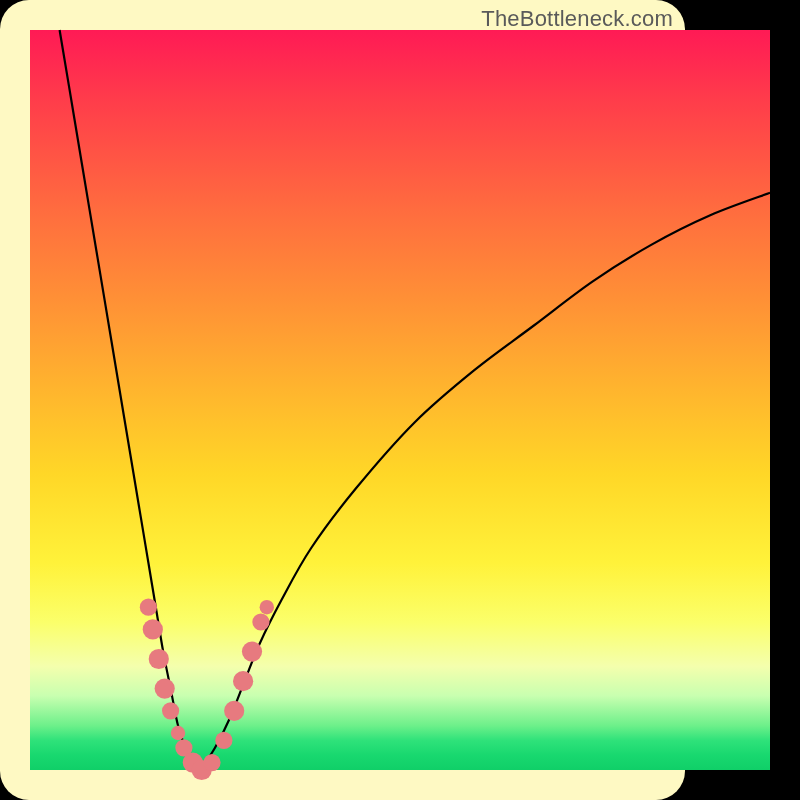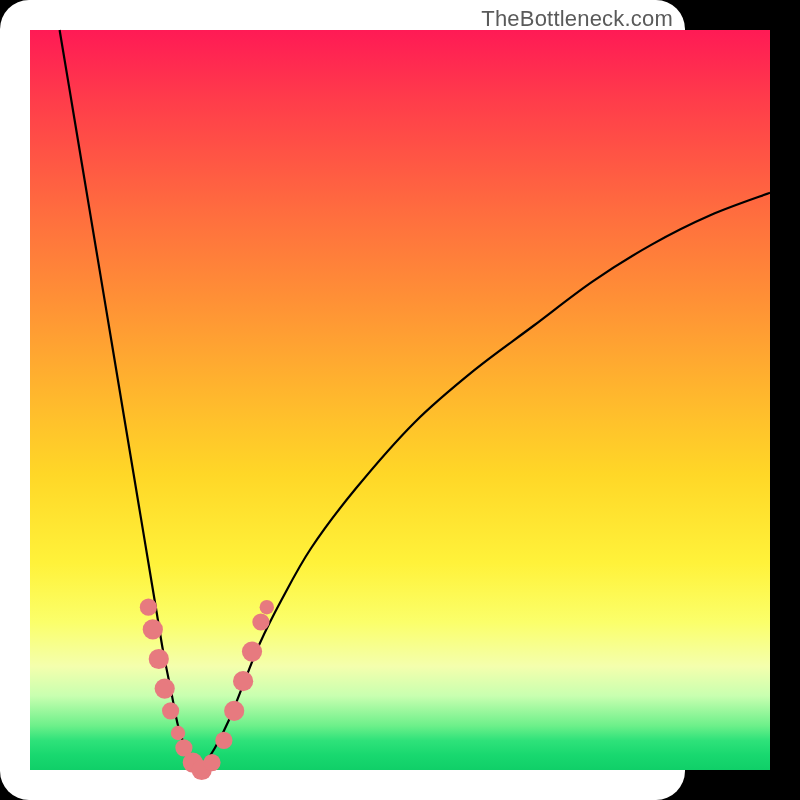--- a/index.html
+++ b/index.html
@@ -10,21 +10,21 @@
     overflow: hidden;
     background: #000;
     font-family: Arial, Helvetica, sans-serif;
   }
   .frame {
     position: absolute;
     left: 0;
     top: 0;
     width: 685px;
     height: 800px;
-    background: #ffffff;
+    background: #fef9c3;
     border-radius: 29px;
   }
   .plot-area {
     position: absolute;
     left: 30px;
     top: 30px;
     width: 740px;
     height: 740px;
     
     background: linear-gradient(to bottom,

